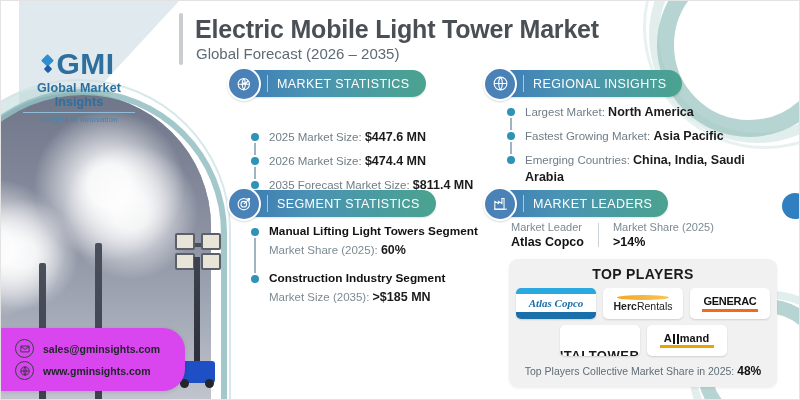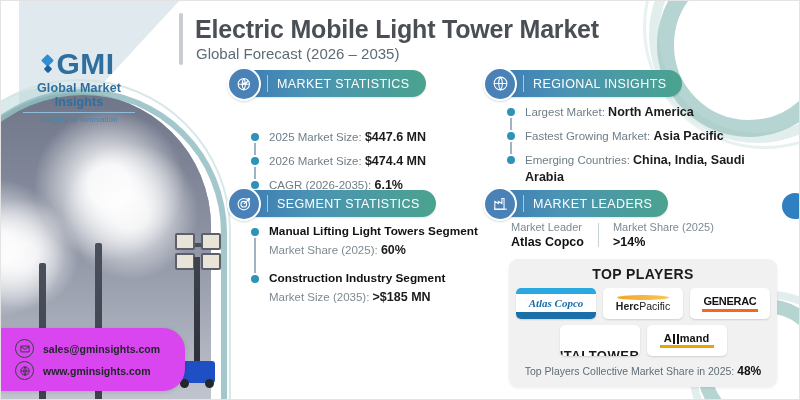--- a/index.html
+++ b/index.html
@@ -202,20 +202,24 @@
     <div class="bline" style="top:7px;height:62px;"></div>
     <div class="brow">
       <span>2025 Market Size:</span>
       <span class="big">$447.6 MN</span>
     </div>
     <div class="brow">
       <span>2026 Market Size:</span>
       <span class="big">$474.4 MN</span>
     </div>
     <div class="brow">
+      <span>2035 Forecast Market Size:</span>
+      <span class="big">$811.4 MN</span>
+    </div>
+    <div class="brow">
       <span>CAGR (2026-2035):</span>
       <span class="big">6.1%</span>
     </div>
   </div>
 
   <div class="pill" style="left:484px;top:69px;">
     <span class="badge">
       <svg width="17" height="17" viewBox="0 0 24 24" fill="none" stroke="#ffffff" stroke-width="1.5">
         <circle cx="12" cy="12" r="9"></circle>
           <path d="M3 12h18M12 3c3.5 4 3.5 14 0 18M12 3c-3.5 4-3.5 14 0 18"></path>
@@ -295,21 +299,21 @@
     <div class="tp-title">TOP PLAYERS</div>
     <div class="tp-row">
       <div class="lg lg-r1">
         <div class="atlas">
             <span>Atlas Copco</span>
           </div>
       </div>
       <div class="lg lg-r1">
         <div class="herc-swoosh"></div>
         <div class="herc">
-          <span>Herc</span><i>Pacific</i>
+          <span>Herc</span><i>Rentals</i>
         </div>
       </div>
       <div class="lg lg-r1">
         <div class="gen">GENERAC</div>
         <div class="gen-bar"></div>
       </div>
     </div>
     <div class="tp-row">
       <div class="lg lg-r2">
         <div class="ital-mark"></div>

